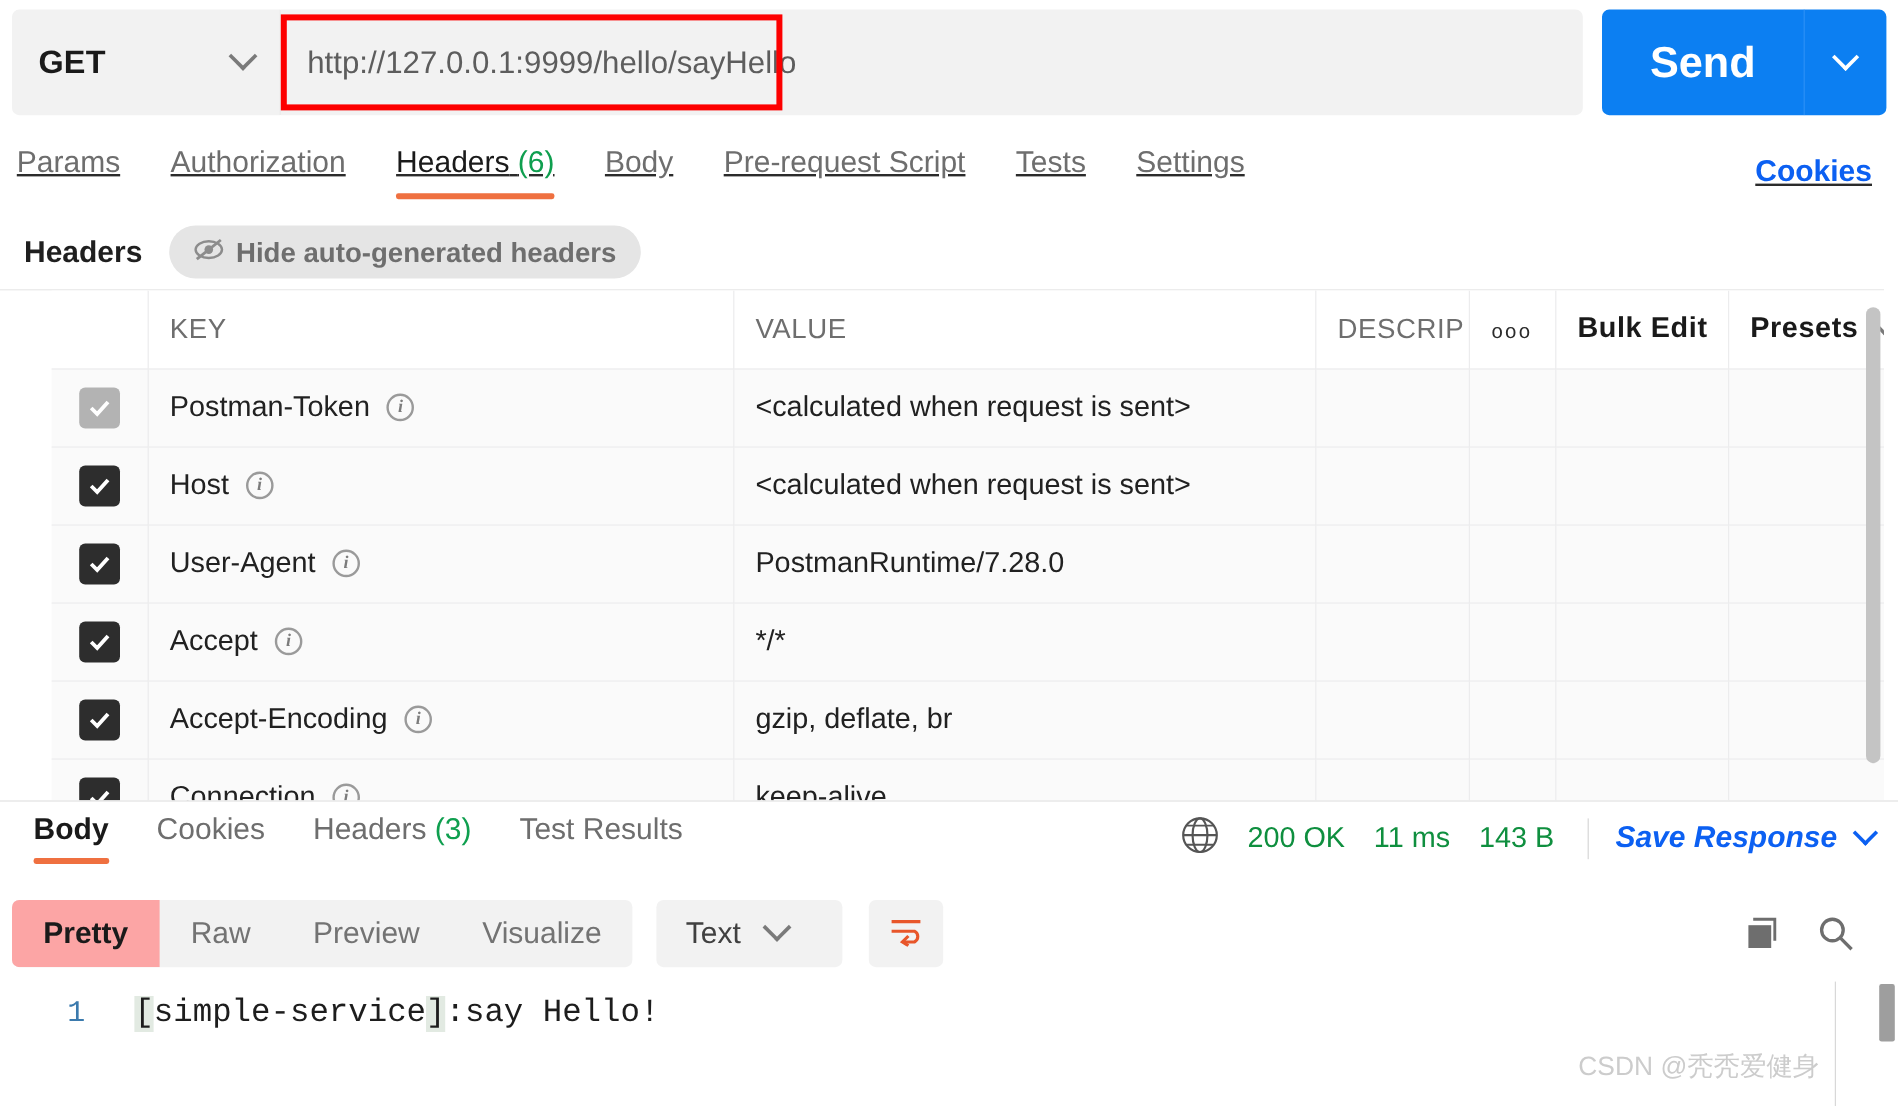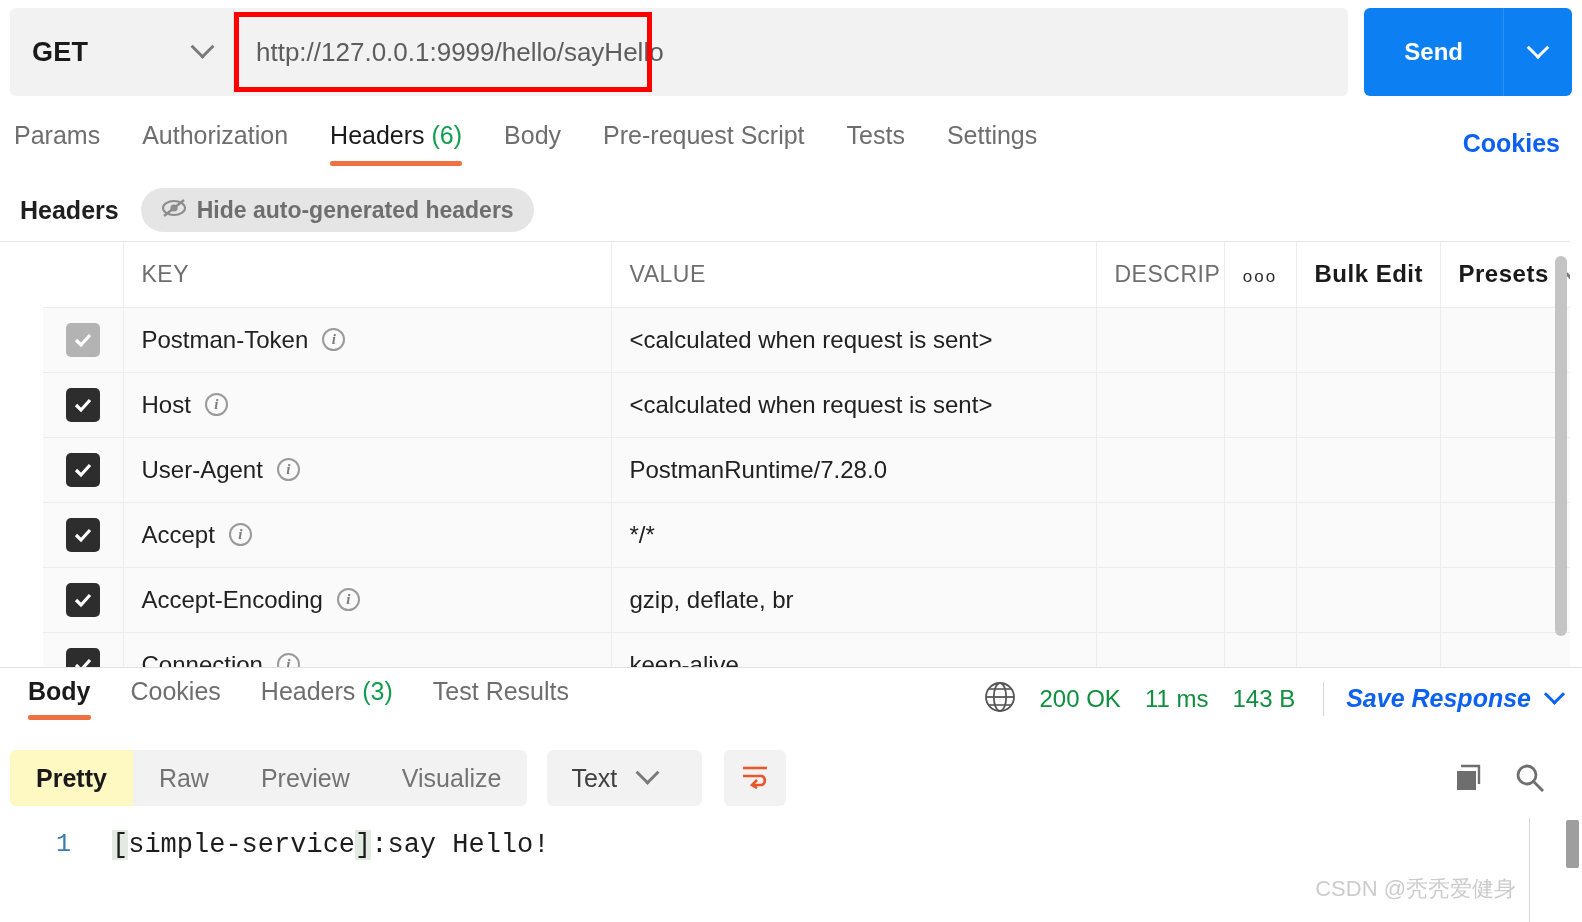--- a/index.html
+++ b/index.html
@@ -53,39 +53,40 @@
   }
   .send-group {
     margin-right: 10px; margin-left: 16px;
     height: 88px; display: flex;
     background: #0c7ff2; border-radius: 6px;
     align-items: center; overflow: hidden;
   }
   .send-main {
     padding: 0 40px; height: 100%;
     display: flex; align-items: center;
-    color: #fff; font-size: 24px; font-weight: 700;
+    color: #fff; font-size: 36px; font-weight: 700;
   }
   .send-div { width: 1px; height: 88px; background: #2b8ff5; }
   .send-caret {
     width: 68px; height: 100%;
     display: flex; align-items: center; justify-content: center;
   }
   .chev-w {
     display: inline-block; width: 16px; height: 16px;
     border-right: 3px solid #ffffff; border-bottom: 3px solid #ffffff;
     transform: rotate(45deg) translate(-3px,-3px);
   }
 
   
   .req-tabs {
     position: absolute; left: 0; top: 112px;
     width: 1582px; height: 62px;
     display: flex; align-items: center;
     padding-left: 14px;
+    text-decoration: underline;
   }
   .rtab {
     font-size: 25px; color: #6e6e6e;
     margin-right: 42px; position: relative;
     padding-bottom: 16px; white-space: nowrap;
     cursor: pointer;
   }
   .rtab.active { color: #1a1a1a; }
   .rtab.active::after {
     content: ""; position: absolute; left: 0; right: 0; bottom: 0;
@@ -222,21 +223,21 @@
     padding-left: 10px;
   }
   .seg {
     display: flex; background: #f2f2f2; border-radius: 6px;
     height: 56px; align-items: stretch; overflow: hidden;
   }
   .seg-item {
     display: flex; align-items: center; padding: 0 26px;
     font-size: 25px; color: #737373; cursor: pointer;
   }
-  .seg-item.active { background: #fef9c3; color: #1a1a1a; font-weight: 700; }
+  .seg-item.active { background: #fca5a5; color: #1a1a1a; font-weight: 700; }
   .text-dd {
     margin-left: 20px; height: 56px;
     background: #f2f2f2; border-radius: 6px;
     display: flex; align-items: center; padding: 0 24px; cursor: pointer;
   }
   .text-dd span { font-size: 25px; color: #404040; margin-right: 22px; }
   .wrapbtn {
     margin-left: 22px; width: 62px; height: 56px;
     background: #f2f2f2; border-radius: 6px;
     display: flex; align-items: center; justify-content: center;

